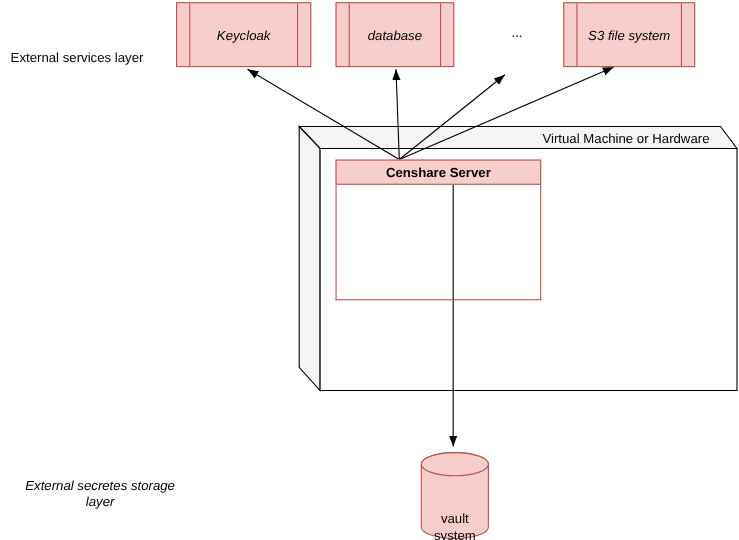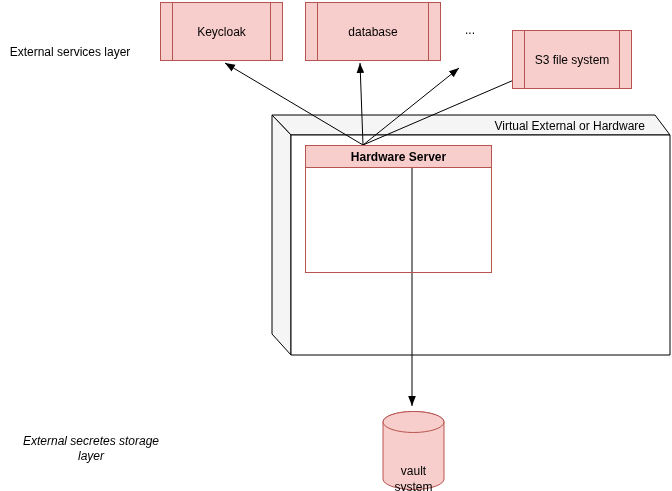--- a/index.html
+++ b/index.html
@@ -30,20 +30,21 @@
     z-index: 2;
   }
   .process {
     background: #f8cecc;
     border: 1px solid #b85450;
     display: flex;
     align-items: center;
     justify-content: center;
     text-align: center;
     z-index: 2;
+    font-style: italic;
   }
   .process .bar {
     position: absolute;
     top: 0;
     bottom: 0;
     width: 0;
     border-left: 1px solid #b85450;
   }
   .process .bar.left  { left: 11px; }
   .process .bar.right { right: 11px; }
@@ -112,37 +113,37 @@
   <div class="abs layer-label" style="left:8px; top:19px; width:124px;margin-top:26px;">External services layer</div>
 
   <div class="abs layer-label" style="left:11px; top:434px; width:160px;font-style:italic;">External secretes storage layer</div>
 
   <div class="abs process" style="left:160px; top:2px; width:123px; height:59px;">
     <span class="bar left"></span>
     <span class="bar right"></span>
     <span>Keycloak</span>
   </div>
 
-  <div class="abs process" style="left:305px; top:2px; width:136px; height:59px;">
+  <div class="abs process" style="left:305px; top:2px; width:108px; height:59px;">
     <span class="bar left"></span>
     <span class="bar right"></span>
     <span>database</span>
   </div>
 
-  <div class="abs process" style="left:512px; top:2px; width:120px; height:59px;margin-top:28px;">
+  <div class="abs process" style="left:512px; top:2px; width:120px; height:59px;">
     <span class="bar left"></span>
     <span class="bar right"></span>
     <span>S3 file system</span>
   </div>
 
   <div class="abs ellipsis-label" style="left:450px; top:23px; width:40px;">...</div>
 
-  <div class="abs vm-label" style="left:400px; top:118px; width:245px;">Virtual External or Hardware</div>
+  <div class="abs vm-label" style="left:400px; top:118px; width:245px;">Virtual Machine or Hardware</div>
 
   <div class="abs server-body" style="left:305px; top:168px; width:187px; height:105px;"></div>
 
   <div class="abs server-header" style="left:305px; top:145px; width:187px; height:23px;">
-    <span>Hardware Server</span>
+    <span>Censhare Server</span>
   </div>
 
   <div class="abs vault-label" style="left:383px; top:463px; width:61px;">vault system</div>
 
 </div>
 
 </body></html>

